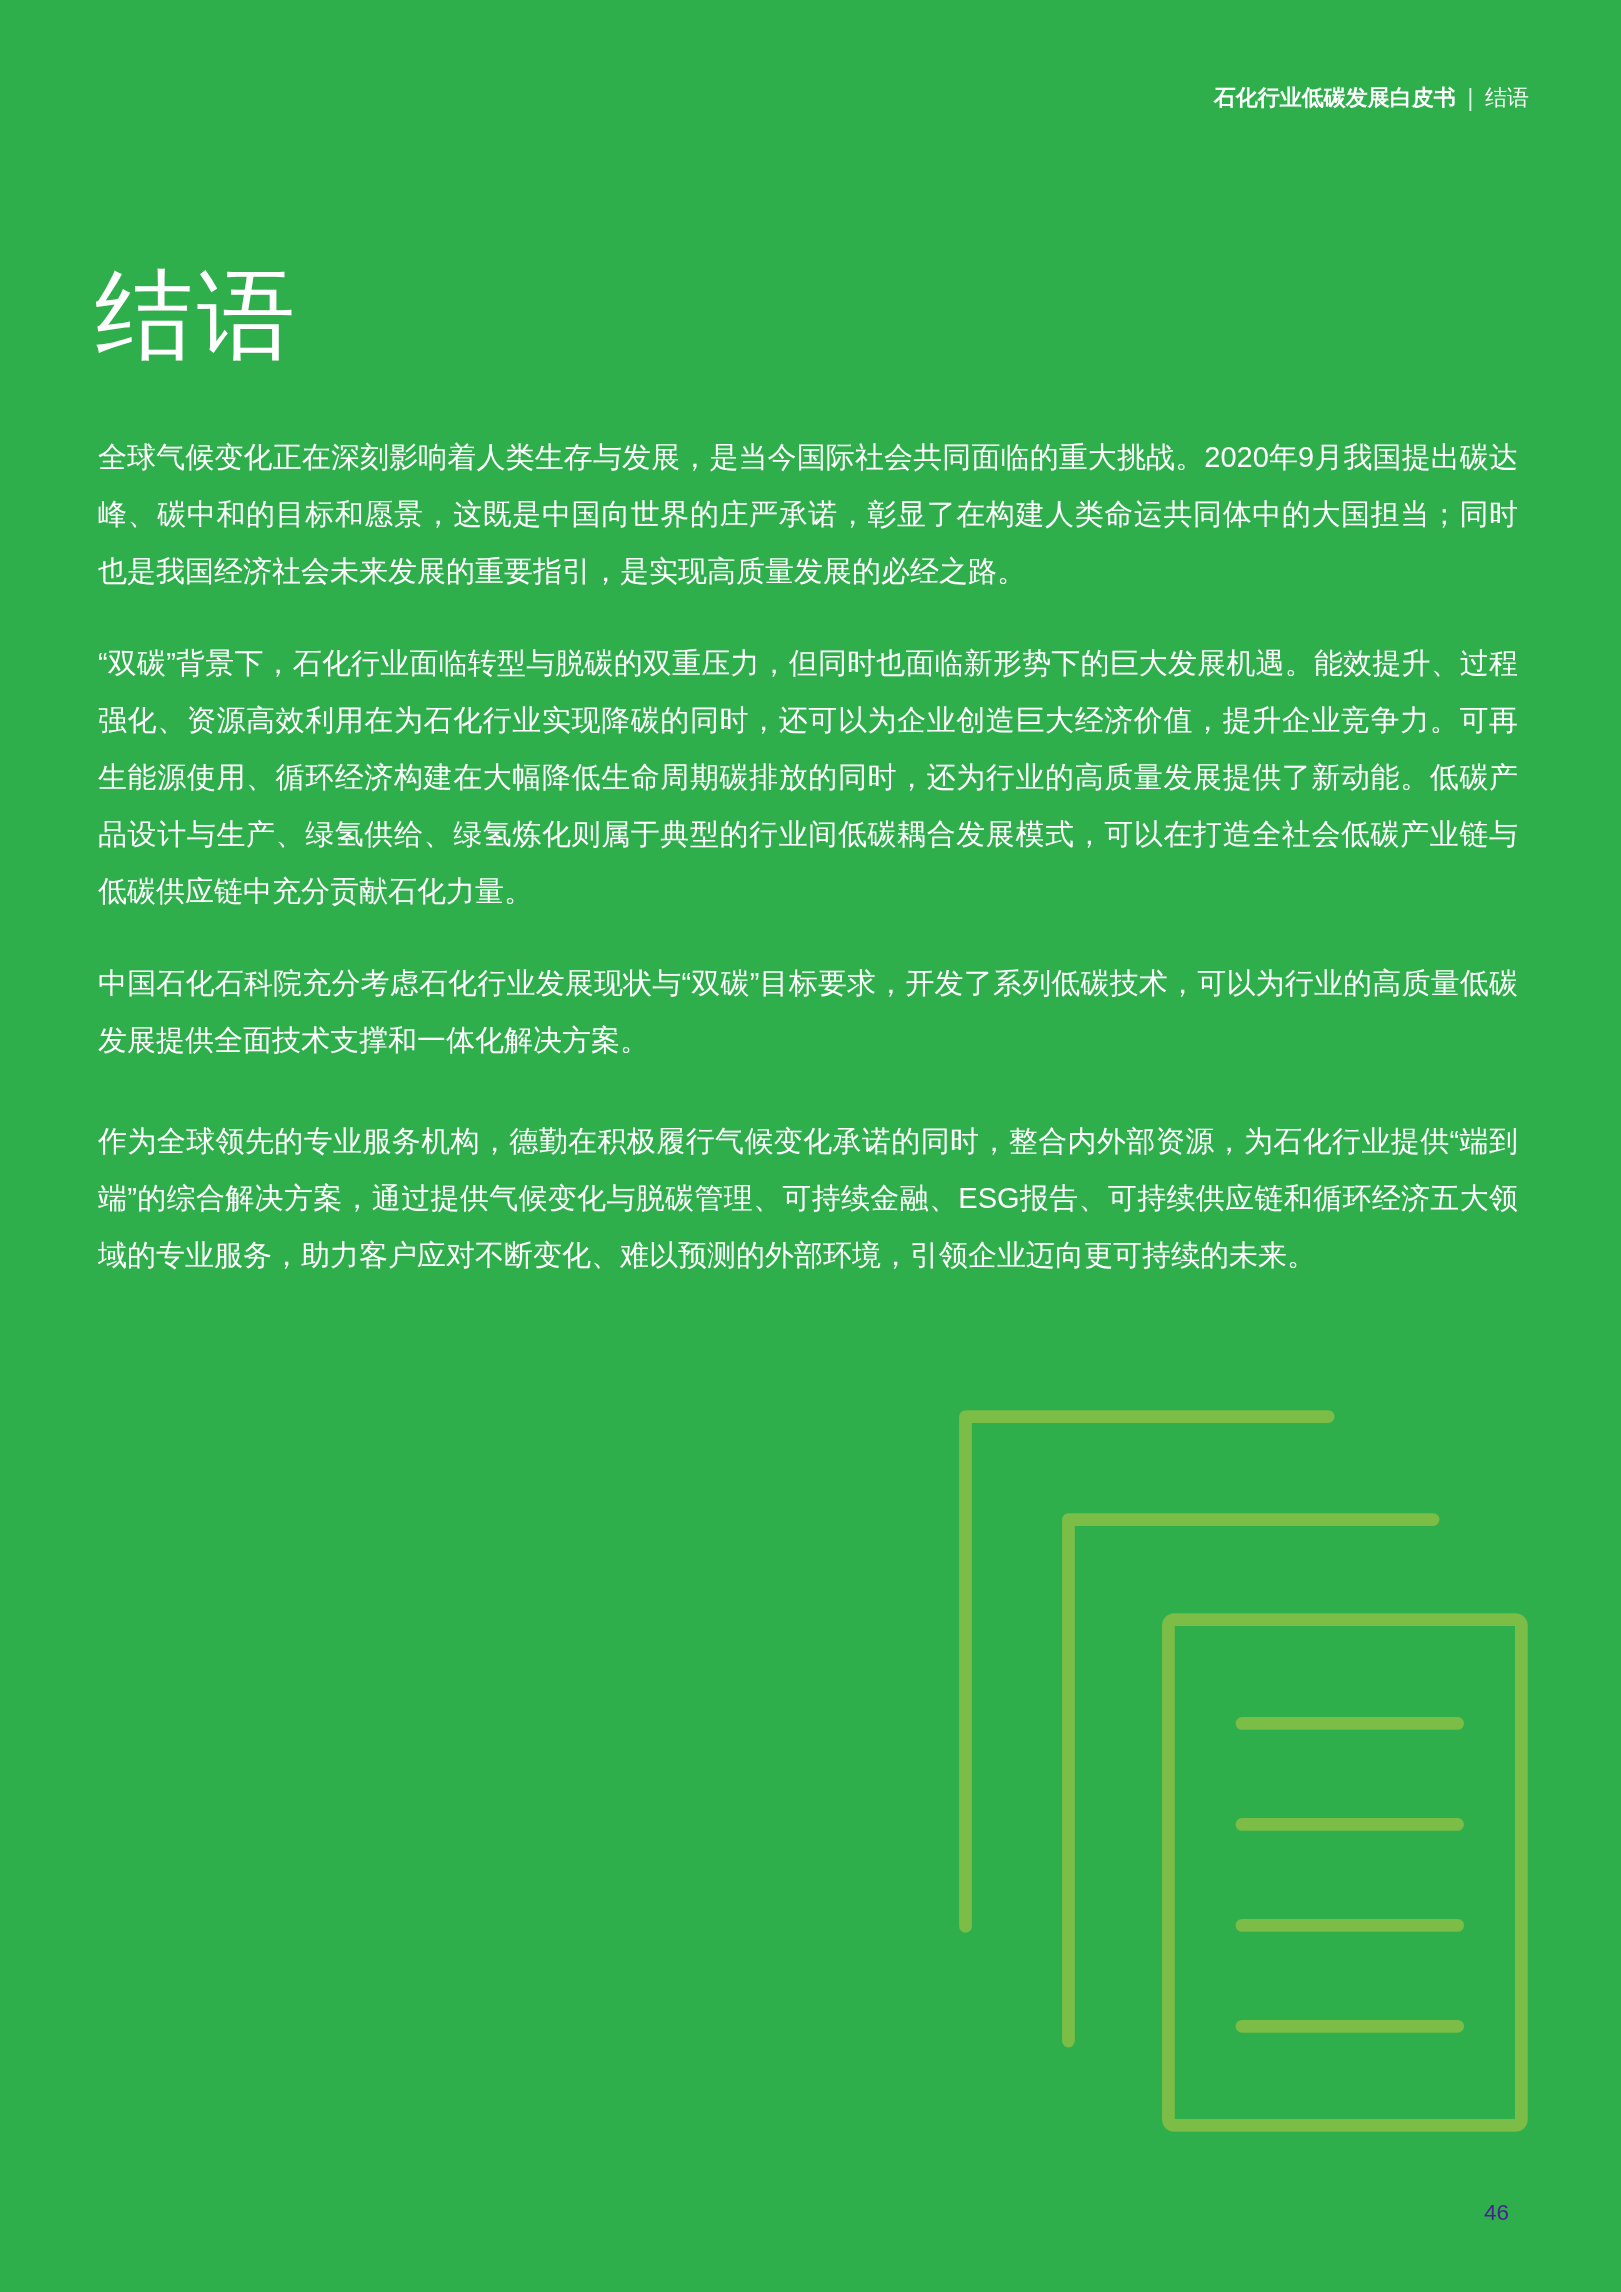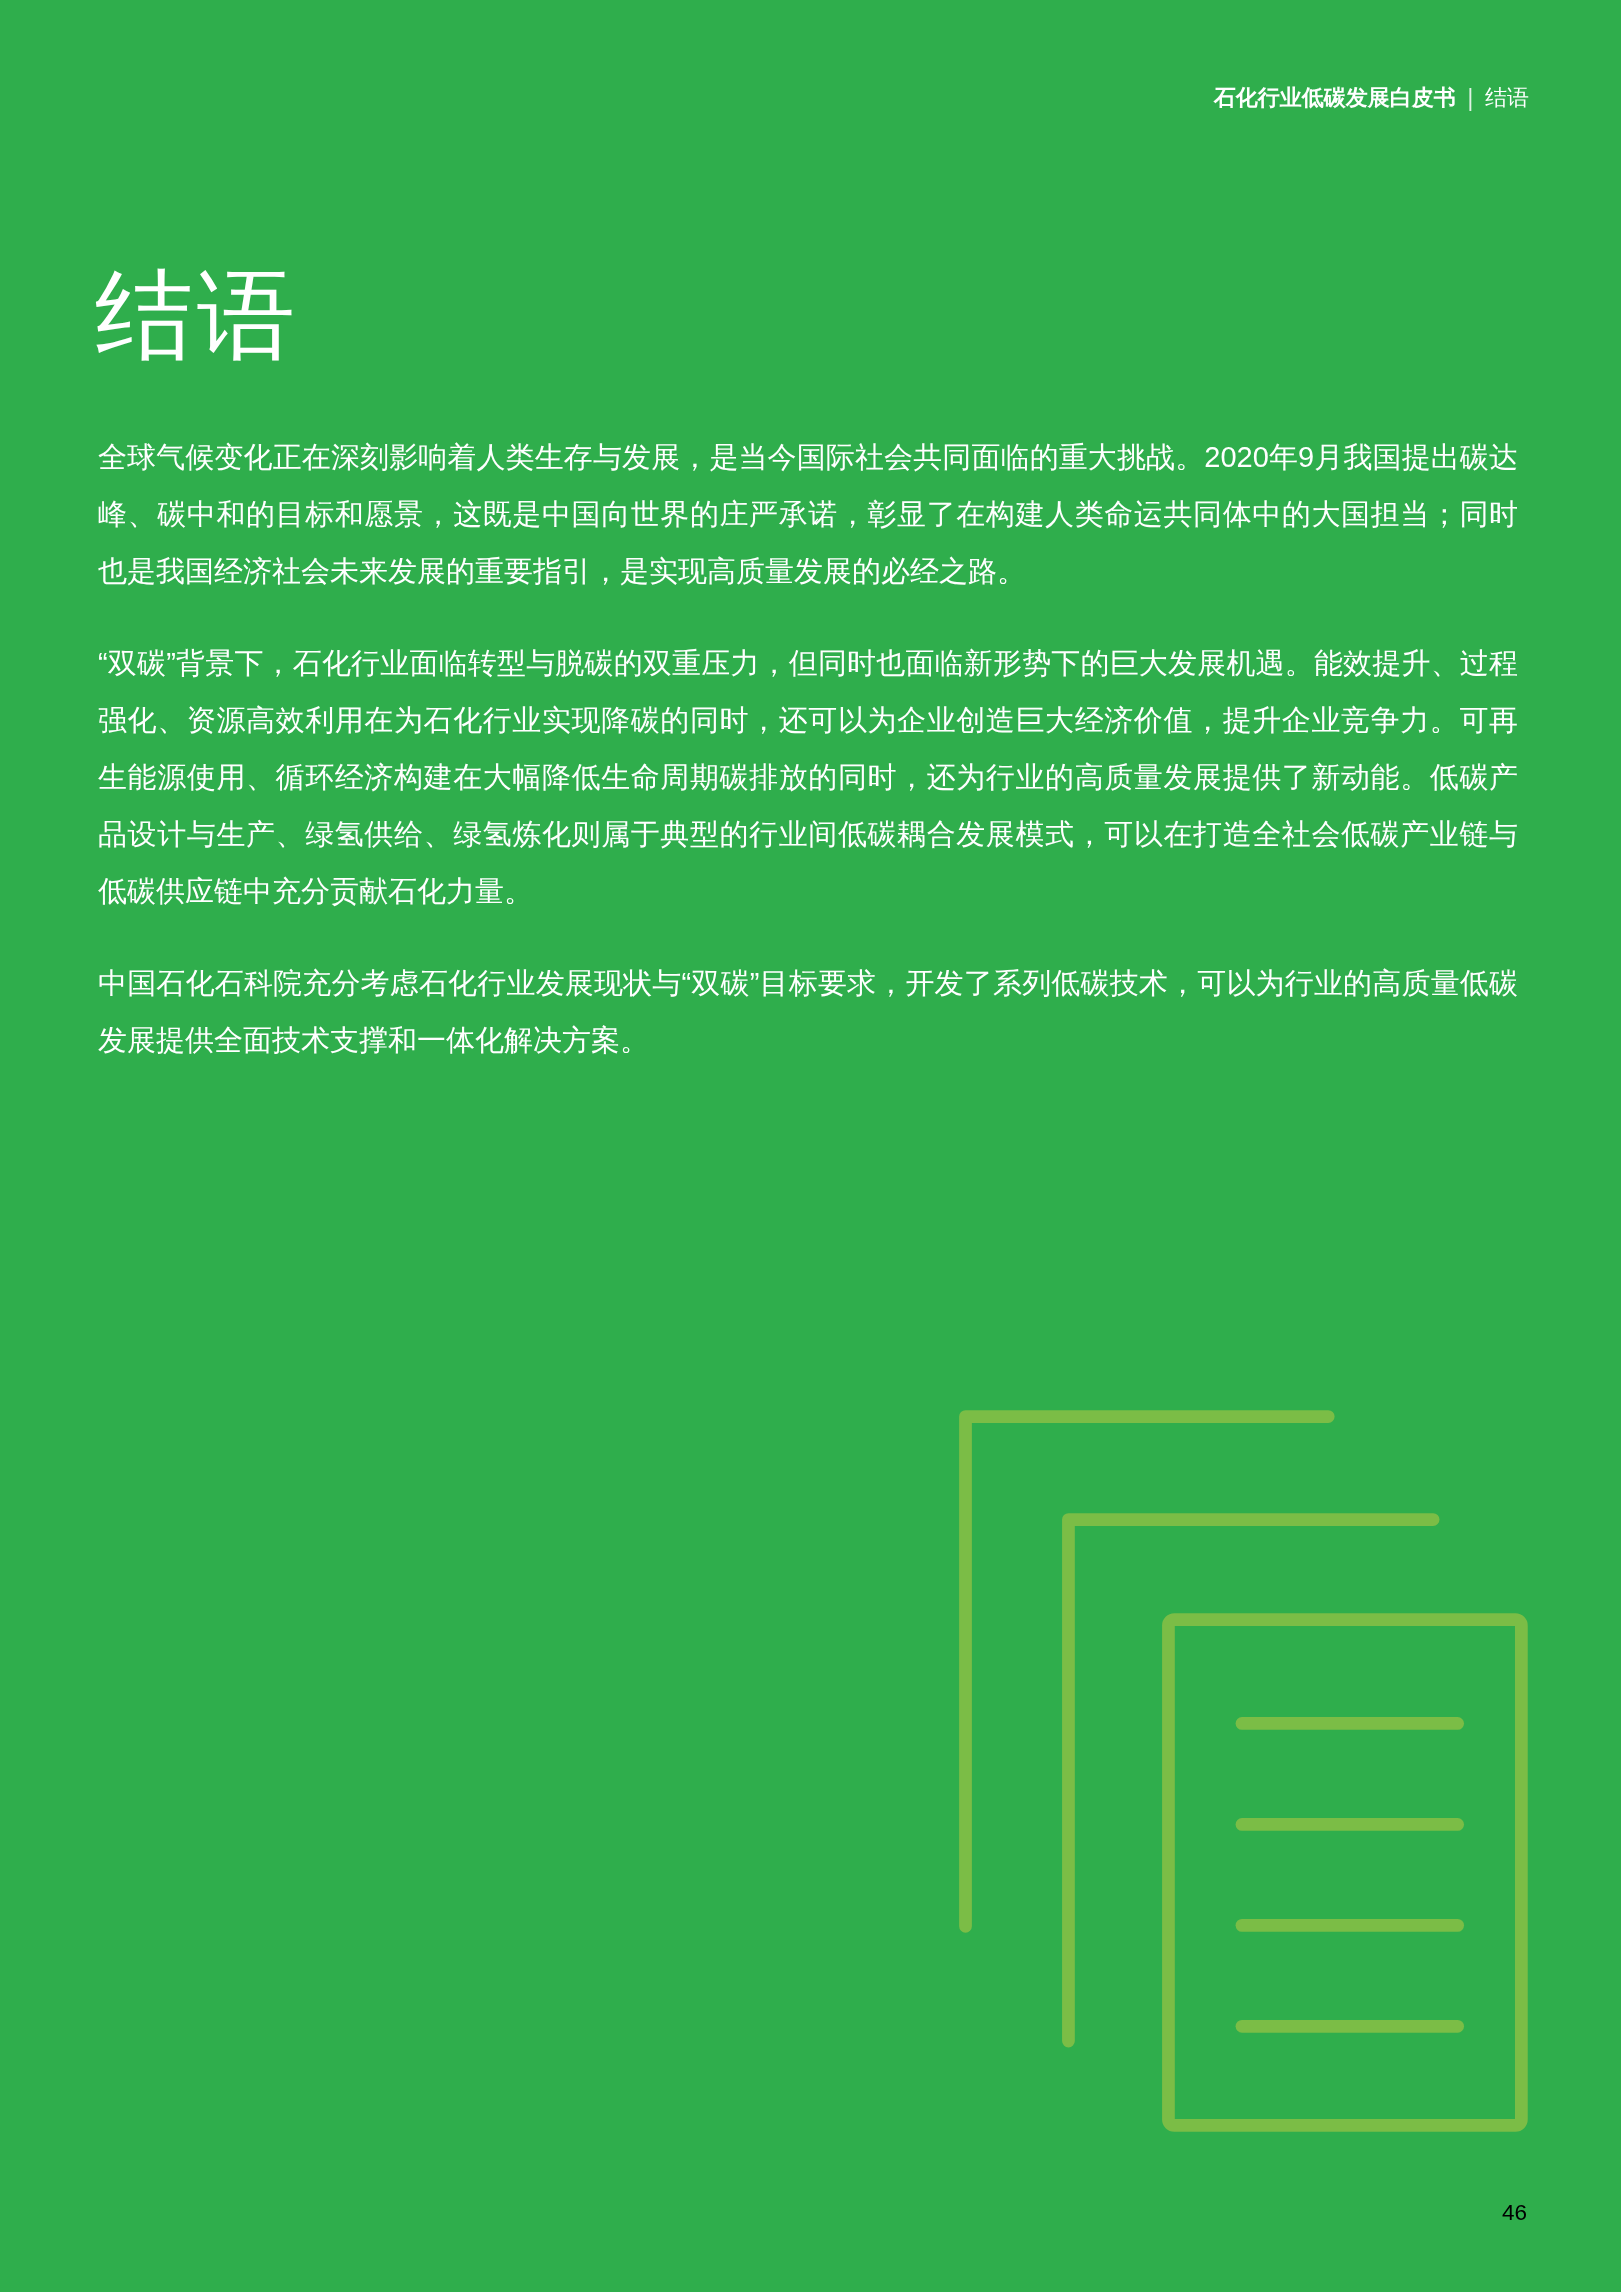--- a/index.html
+++ b/index.html
@@ -54,42 +54,43 @@
   .content p:last-child { margin-bottom: 0; }
   .decoration {
     position: absolute;
     left: 941px;
     top: 1392px;
     width: 598px;
     height: 755px;
   }
   .page-number {
     position: absolute;
-    right: 94px;
+    right: 112px;
     bottom: 67px;
     font-size: 22.5px;
     font-weight: 400;
-    color: #000000;
+    color: #4c1d95;
   }
 </style>
 </head>
 <body>
 
 <div class="header">
   <span class="doc-title">石化行业低碳发展白皮书</span>
   <span class="sep">|</span>
   <span class="section">结语</span>
 </div>
 
 <h1 class="page-title">结语</h1>
 
 <div class="content">
   <p>全球气候变化正在深刻影响着人类生存与发展，是当今国际社会共同面临的重大挑战。2020年9月我国提出碳达峰、碳中和的目标和愿景，这既是中国向世界的庄严承诺，彰显了在构建人类命运共同体中的大国担当；同时也是我国经济社会未来发展的重要指引，是实现高质量发展的必经之路。</p>
   <p>“双碳”背景下，石化行业面临转型与脱碳的双重压力，但同时也面临新形势下的巨大发展机遇。能效提升、过程强化、资源高效利用在为石化行业实现降碳的同时，还可以为企业创造巨大经济价值，提升企业竞争力。可再生能源使用、循环经济构建在大幅降低生命周期碳排放的同时，还为行业的高质量发展提供了新动能。低碳产品设计与生产、绿氢供给、绿氢炼化则属于典型的行业间低碳耦合发展模式，可以在打造全社会低碳产业链与低碳供应链中充分贡献石化力量。</p>
   <p class="gap-lg">中国石化石科院充分考虑石化行业发展现状与“双碳”目标要求，开发了系列低碳技术，可以为行业的高质量低碳发展提供全面技术支撑和一体化解决方案。</p>
+  <p>作为全球领先的专业服务机构，德勤在积极履行气候变化承诺的同时，整合内外部资源，为石化行业提供“端到端”的综合解决方案，通过提供气候变化与脱碳管理、可持续金融、ESG报告、可持续供应链和循环经济五大领域的专业服务，助力客户应对不断变化、难以预测的外部环境，引领企业迈向更可持续的未来。</p>
 </div>
 
 <svg class="decoration" viewBox="0 0 610 770" fill="none" xmlns="http://www.w3.org/2000/svg">
   <g stroke="#7BBD46" stroke-width="13" stroke-linecap="round" stroke-linejoin="round" fill="none">
     <path d="M395 25 H25 V545"></path>
     <path d="M502 130 H130 V662"></path>
     <rect x="232" y="232" width="360" height="516" rx="6"></rect>
     <line x1="307" y1="338" x2="527" y2="338"></line>
     <line x1="307" y1="441" x2="527" y2="441"></line>
     <line x1="307" y1="544" x2="527" y2="544"></line>

